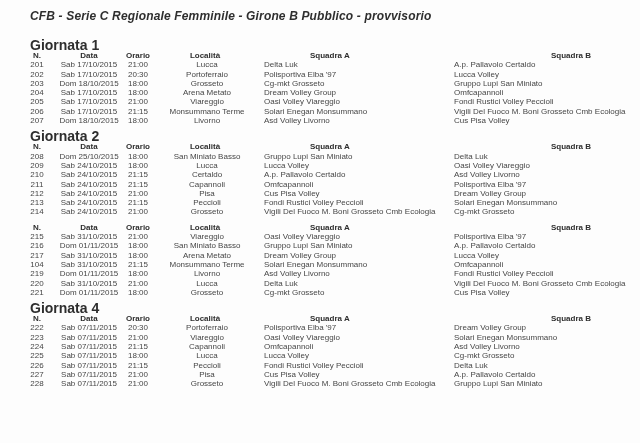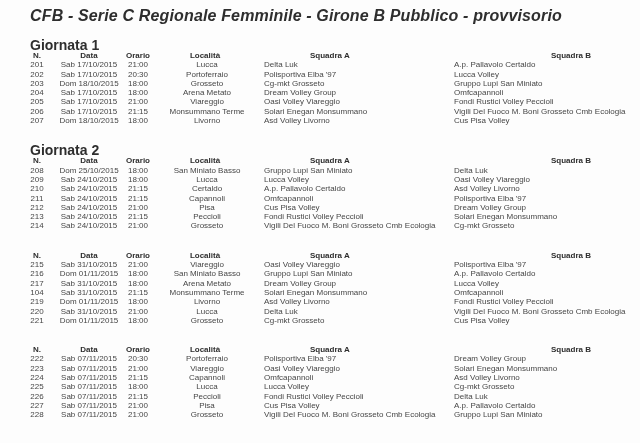--- a/index.html
+++ b/index.html
@@ -6,26 +6,26 @@
   body {
     width: 640px; height: 443px;
     background: var(--bg, #fdfdfd);
     font-family: "Liberation Sans", sans-serif;
     color: var(--text, #464646);
     overflow: hidden;
   }
   .page { padding: 9px 0 0 20px; }
   .doc-title {
     margin-left: 10px;
-    font-size: 16px; line-height: 14px;
+    font-size: 12px; line-height: 14px;
     font-weight: bold; font-style: italic;
     color: var(--heading, #2e2e2e);
     letter-spacing: 0.15px;
   }
-  .section { margin-top: 20px; }
+  .section { margin-top: 6px; }
   .section:first-of-type { margin-top: 17px; }
   .giornata-label {
     margin-left: 10px;
     font-size: 14px; line-height: 11px;
     font-weight: bold;
     color: var(--heading, #2e2e2e);
   }
   .header-row, .row { display: flex; font-size: 8px; line-height: 9.3px; }
   .cell { white-space: nowrap; overflow: hidden; }
   .c0 { width: 34px;  text-align: center; }
@@ -248,20 +248,21 @@
             <div class="cell c1">Dom 01/11/2015</div>
             <div class="cell c2">18:00</div>
             <div class="cell c3">Grosseto</div>
             <div class="cell c4">Cg-mkt Grosseto</div>
             <div class="cell c5">Cus Pisa Volley</div>
           </div>
         </div>
   </div>
 
   <div class="section">
+    <div class="giornata-label">Giornata 4</div>
     <div class="header-row">
           <div class="cell c0 th">N.</div>
           <div class="cell c1 th">Data</div>
           <div class="cell c2 th">Orario</div>
           <div class="cell c3 th">Località</div>
           <div class="cell c4 th">Squadra A</div>
           <div class="cell c5 th">Squadra B</div>
         </div>
     <div>
           <div class="row">

